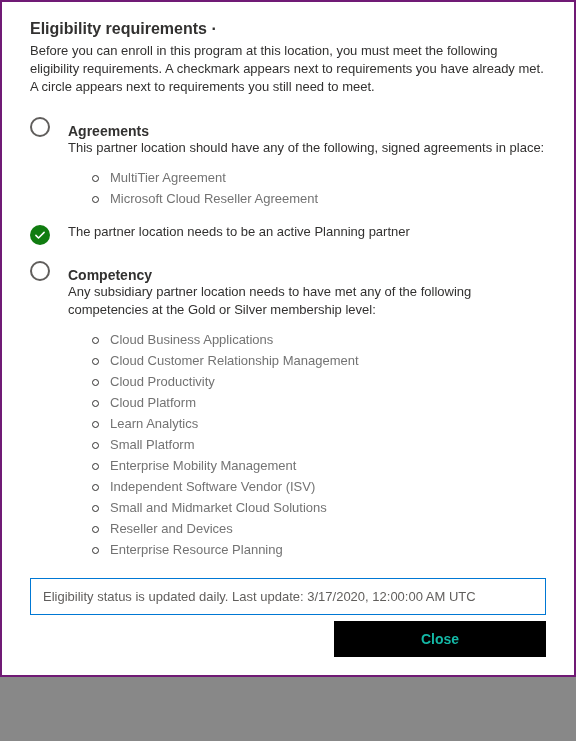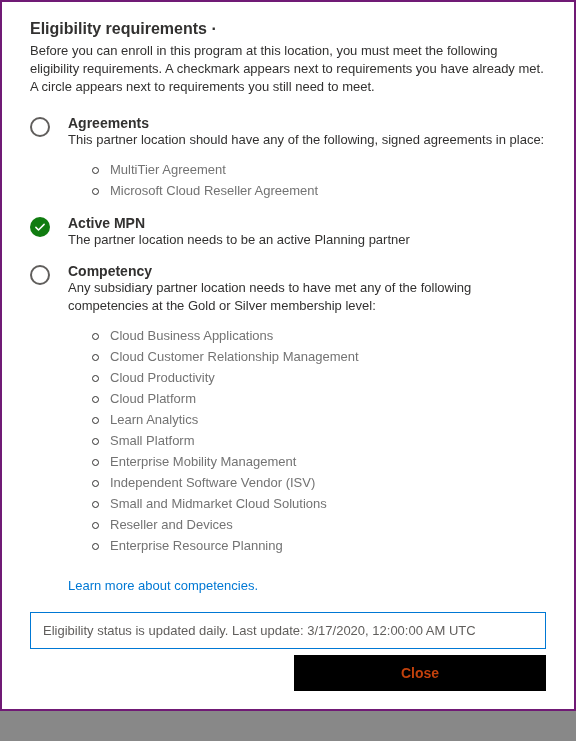--- a/index.html
+++ b/index.html
@@ -60,20 +60,21 @@
       width: 12px;
       height: 12px;
     }
     .req-body {
       flex: 1;
     }
     .req-title {
       font-size: 14px;
       font-weight: 600;
       color: #323130;
+      margin-top: 8px;
     }
     .req-desc {
       font-size: 13px;
       color: #323130;
       line-height: 1.4;
     }
     .sub-list {
       list-style: none;
       margin-top: 10px;
       margin-left: 24px;
@@ -111,26 +112,26 @@
       color: #605e5c;
       margin-top: 18px;
       margin-bottom: 6px;
     }
     .footer {
       display: flex;
       justify-content: flex-end;
     }
     .close-btn {
       background: #000;
-      color: #c2410c;
+      color: #14b8a6;
       border: none;
       font-size: 14px;
       font-weight: 600;
       padding: 10px 12px;
-      width: 252px;
+      width: 212px;
       cursor: pointer;
     }
   </style>
 </head>
 <body>
 
 <div class="modal">
   <h2 class="title">Eligibility requirements ·</h2>
   <p class="intro">Before you can enroll in this program at this location, you must meet the following eligibility requirements. A checkmark appears next to requirements you have already met. A circle appears next to requirements you still need to meet.</p>
 
@@ -146,21 +147,20 @@
           </ul>
         </div>
       </div>
       <div class="req-item">
         <div class="status-icon status-complete">
           <svg viewBox="0 0 16 16">
             <path d="M13.5 4.5L6 12 2.5 8.5" stroke="#fff" stroke-width="2" fill="none" stroke-linecap="round" stroke-linejoin="round"></path>
           </svg>
         </div>
         <div class="req-body">
-          <div class="req-title">Active MPN</div>
           <div class="req-desc">The partner location needs to be an active Planning partner</div>
         </div>
       </div>
       <div class="req-item">
         <div class="status-icon status-incomplete"></div>
         <div class="req-body">
           <div class="req-title">Competency</div>
           <div class="req-desc">Any subsidiary partner location needs to have met any of the following competencies at the Gold or Silver membership level:</div>
           <ul class="sub-list">
             <li>Cloud Business Applications</li>
@@ -172,20 +172,19 @@
             <li>Enterprise Mobility Management</li>
             <li>Independent Software Vendor (ISV)</li>
             <li>Small and Midmarket Cloud Solutions</li>
             <li>Reseller and Devices</li>
             <li>Enterprise Resource Planning</li>
           </ul>
         </div>
       </div>
     </div>
 
-  <a class="learn-link">Learn more about competencies.</a>
 
   <div class="status-box">Eligibility status is updated daily. Last update: 3/17/2020, 12:00:00 AM UTC</div>
 
   <div class="footer">
     <button class="close-btn">Close</button>
   </div>
 </div>
 
 </body></html>

